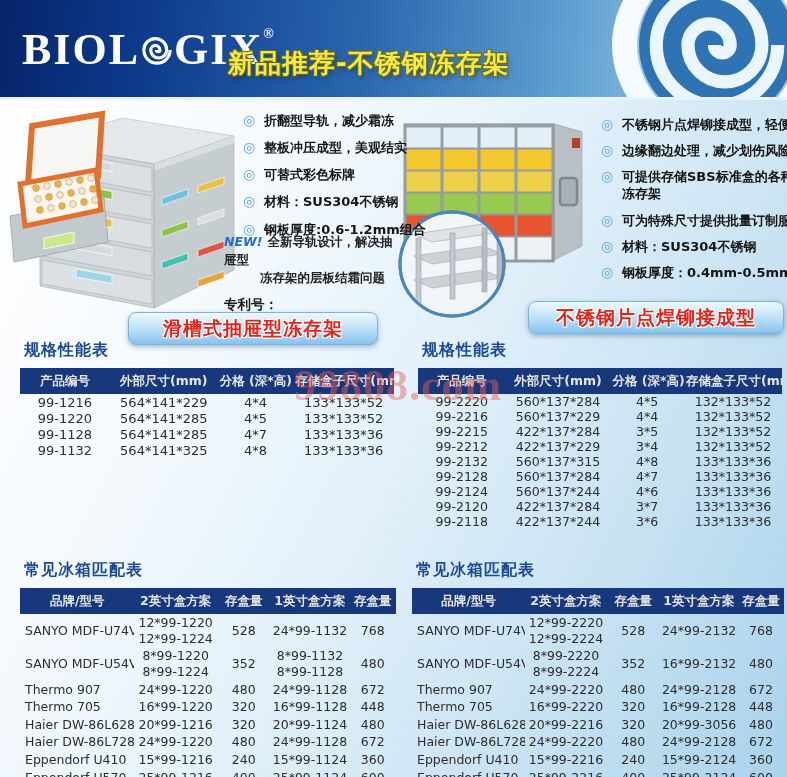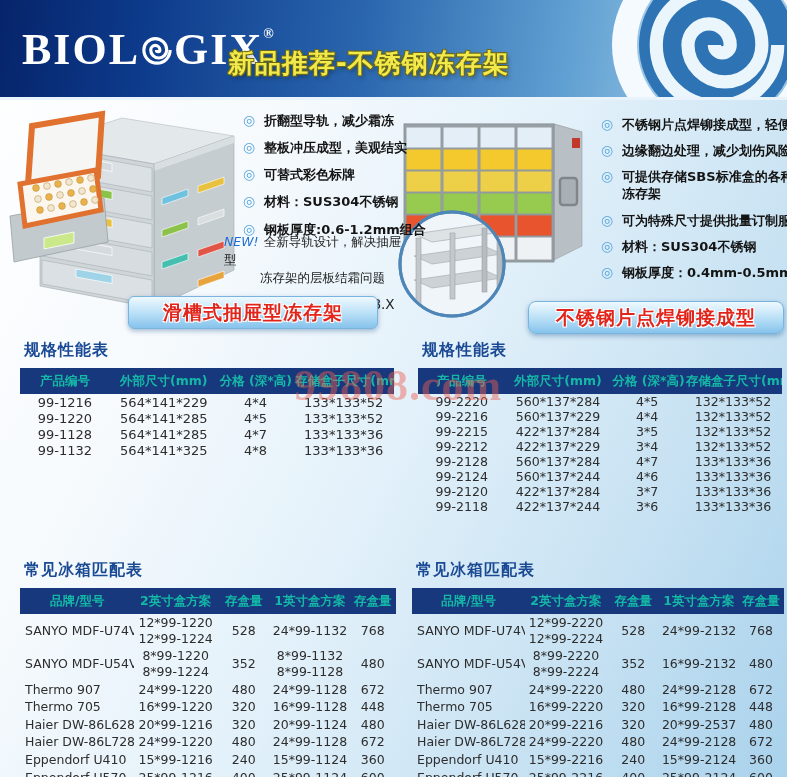--- a/index.html
+++ b/index.html
@@ -22,40 +22,40 @@
   .swirl{position:absolute;right:-28px;top:-52px;}
   
   .feat{position:absolute;margin:0;padding:0;list-style:none;}
   .feat li{position:relative;padding-left:21px;margin-bottom:10px;font-size:13px;font-weight:bold;
     color:#141414;line-height:1.32;white-space:nowrap;}
   .feat li .bullet{position:absolute;left:0;top:-1px;color:#5aa7dc;font-size:14px;font-weight:normal;}
   .feat-left{left:243px;top:112px;width:158px;}
   .feat-right{left:601px;top:116px;width:188px;}
   .feat-right li{margin-bottom:9px;}
   
-  .new-note{position:absolute;left:224px;top:233px;width:180px;font-size:12.5px;font-weight:normal;color:#222;line-height:1.45;}
+  .new-note{position:absolute;left:224px;top:233px;width:180px;font-size:12.5px;font-weight:bold;color:#222;line-height:1.45;}
   .new-badge{color:#1f6cd5;font-style:italic;margin-right:5px;}
   .new-line2{padding-left:36px;}
   .patent{margin-top:8px;font-size:13.5px;color:#1c1c1c;}
   
   .pill{position:absolute;height:31px;border-radius:8px;display:flex;align-items:center;justify-content:center;
     background:linear-gradient(180deg,#eef9ff 0%,#c2e4f8 45%,#86c3ec 100%);
     border:1px solid #79b4de;box-shadow:0 2px 5px rgba(10,70,130,.35);
     color:#e1251b;font-size:19px;font-weight:bold;white-space:nowrap;letter-spacing:1px;
     text-shadow:1px 1px 0 #fff,-1px -1px 0 #fff,1px -1px 0 #fff,-1px 1px 0 #fff;}
-  .pill-left{left:128px;top:296px;width:248px;border-radius:6px;}
+  .pill-left{left:128px;top:312px;width:248px;}
   .pill-right{left:528px;top:301px;width:254px;}
   
   .img-left{position:absolute;left:4px;top:100px;}
   .img-right{position:absolute;left:396px;top:98px;}
   
   .tblbox{position:absolute;}
   .sec-title{font-size:16px;font-weight:bold;color:#1b4a94;margin:0 0 7px 4px;letter-spacing:1px;}
   table{width:100%;border-collapse:collapse;table-layout:fixed;}
-  thead th{background:#17387c;color:#14b8a6;font-size:12.5px;font-weight:bold;height:26px;padding:0 2px;text-align:center;white-space:nowrap;overflow:hidden;}
+  thead th{background:#17387c;color:#e5e5e5;font-size:12.5px;font-weight:bold;height:26px;padding:0 2px;text-align:center;white-space:nowrap;overflow:hidden;}
   tbody td{font-size:13px;color:#2d2d2d;text-align:center;padding:0 2px;white-space:nowrap;overflow:hidden;}
   .spec tbody td{height:16px;}
   .spec-right tbody td{height:15px;font-size:12.6px;}
   .match tbody td{height:15px;font-size:12.5px;line-height:1.25;padding-top:1px;padding-bottom:1px;}
   .match tbody td:first-child{text-align:left;padding-left:5px;}
   .spec .c1{width:24%}.spec .c2{width:29%}.spec .c3{width:20%}.spec .c4{width:27%}
   .match .m1{width:31%}.match .m2{width:22%}.match .m3{width:14%}.match .m4{width:21%}.match .m5{width:12%}
   .spec-lbox{left:20px;top:340px;width:374px;}
   .spec-rbox{left:418px;top:340px;width:364px;}
   .match-lbox{left:20px;top:560px;width:376px;}
@@ -315,20 +315,26 @@
             <td>3*5</td>
             <td>132*133*52</td>
           </tr>
           <tr>
             <td>99-2212</td>
             <td>422*137*229</td>
             <td>3*4</td>
             <td>132*133*52</td>
           </tr>
           <tr>
+            <td>99-2132</td>
+            <td>560*137*315</td>
+            <td>4*8</td>
+            <td>133*133*36</td>
+          </tr>
+          <tr>
             <td>99-2128</td>
             <td>560*137*284</td>
             <td>4*7</td>
             <td>133*133*36</td>
           </tr>
           <tr>
             <td>99-2124</td>
             <td>560*137*244</td>
             <td>4*6</td>
             <td>133*133*36</td>
@@ -460,21 +466,21 @@
             <td>Thermo 705</td>
             <td>16*99-2220</td>
             <td>320</td>
             <td>16*99-2128</td>
             <td>448</td>
           </tr>
           <tr>
             <td>Haier DW-86L628</td>
             <td>20*99-2216</td>
             <td>320</td>
-            <td>20*99-2537</td>
+            <td>20*99-3056</td>
             <td>480</td>
           </tr>
           <tr>
             <td>Haier DW-86L728</td>
             <td>24*99-2220</td>
             <td>480</td>
             <td>24*99-2128</td>
             <td>672</td>
           </tr>
           <tr>

